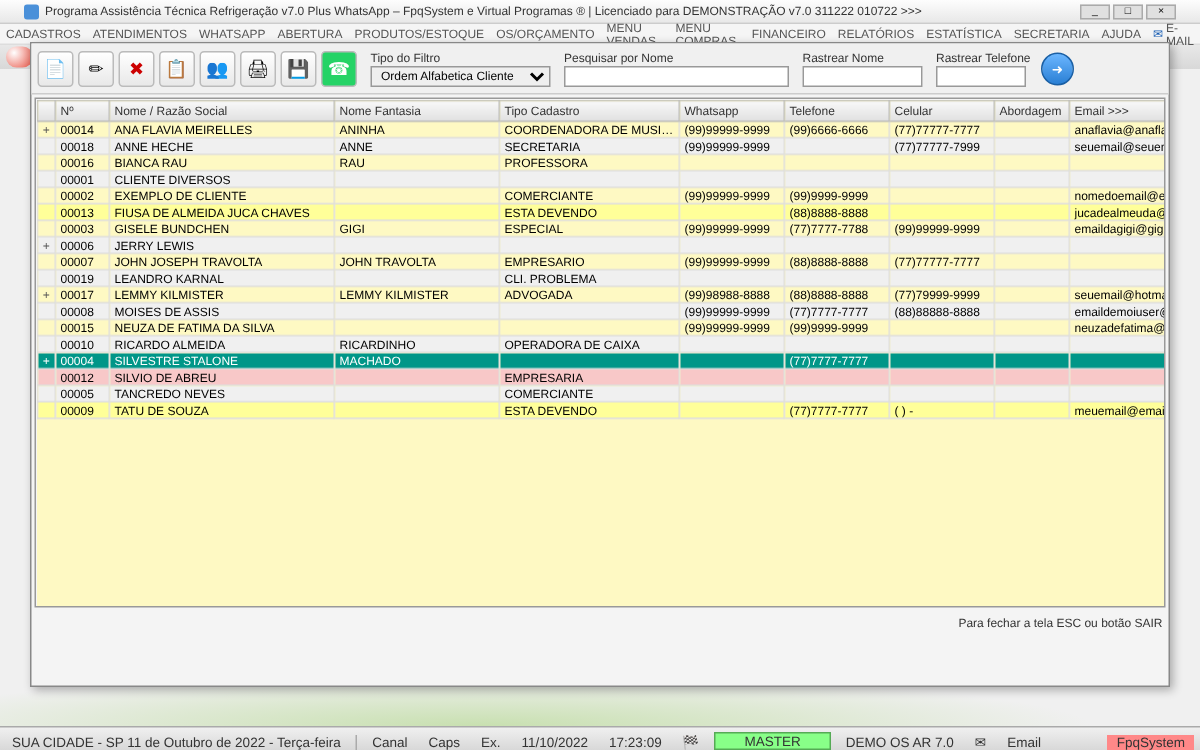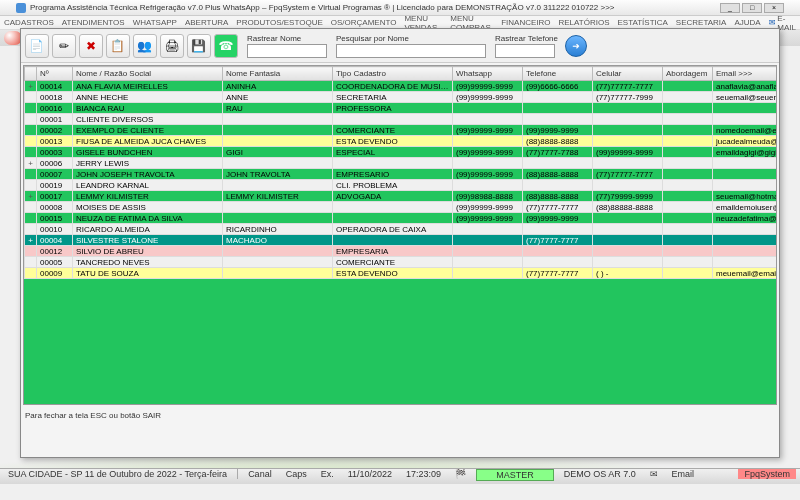--- a/index.html
+++ b/index.html
@@ -19,31 +19,31 @@
 .modal-title{height:16px;background:linear-gradient(#7aa8d8,#5d8fc8);display:flex;align-items:center;padding:0 4px;color:#fff;font-size:9px}
 .modal-title .closebtn{margin-left:auto;width:20px;height:12px;background:#d44;border-radius:2px;text-align:center;color:#fff;line-height:12px;cursor:pointer}
 .modal-toolbar{height:34px;background:#f0f0f0;display:flex;align-items:center;padding:2px 4px;gap:3px;border-bottom:1px solid #ccc}
 .modal-toolbar .tbtn{width:24px;height:24px;border:1px solid #bbb;border-radius:3px;background:linear-gradient(#fff,#e8e8e8);display:flex;align-items:center;justify-content:center;cursor:pointer;font-size:12px}
 .filter-group{display:flex;flex-direction:column;margin-left:6px;gap:1px}
 .filter-group label{font-size:8px;color:#333}
 .filter-group select,.filter-group input{height:14px;font-size:8px;border:1px solid #999;padding:0 2px}
 .filter-group select{width:120px}
 .filter-group input{width:150px}
 .go-btn{width:22px;height:22px;border-radius:11px;background:linear-gradient(#6bb6ff,#2a7fd4);border:1px solid #1a5fa4;display:flex;align-items:center;justify-content:center;color:#fff;cursor:pointer;margin-left:4px}
-.grid-wrap{height:340px;overflow:auto;background:#22c55e;border:1px solid #999;margin:2px}
+.grid-wrap{height:340px;overflow:auto;background:#fef9c3;border:1px solid #999;margin:2px}
 table{width:100%;border-collapse:collapse;table-layout:fixed}
 th{background:linear-gradient(#f8f8f8,#e0e0e0);border:1px solid #bbb;padding:1px 3px;text-align:left;font-weight:normal;font-size:8px;color:#333;height:14px;overflow:hidden;white-space:nowrap}
 td{border:1px solid #ddd;padding:0 3px;font-size:8px;height:11px;overflow:hidden;white-space:nowrap;text-overflow:ellipsis}
 tr.alt td{background:#f0f0f0}
 tr.yellow td{background:#ffff99}
 tr.teal td{background:#009688;color:#fff}
 tr.pink td{background:#f8c8c8}
 .expand{width:10px;text-align:center;cursor:pointer;color:#555}
-.footer-hint{text-align:left;font-size:8px;color:#333;padding:4px}
-.statusbar{position:absolute;bottom:16px;left:0;right:0;height:16px;background:linear-gradient(#f0f0f0,#d8d8d8);border-top:1px solid #aaa;display:flex;align-items:flex-start;padding:0 4px;gap:6px;font-size:8px;color:#333}
+.footer-hint{text-align:right;font-size:8px;color:#333;padding:4px}
+.statusbar{position:absolute;bottom:0;left:0;right:0;height:16px;background:linear-gradient(#f0f0f0,#d8d8d8);border-top:1px solid #aaa;display:flex;align-items:flex-end;padding:0 4px;gap:6px;font-size:8px;color:#333}
 .statusbar .sep{width:1px;height:10px;background:#aaa}
 .statusbar .cell{padding:0 4px}
 .statusbar .master{background:#8f8;border:1px solid #5a5;padding:0 19px}
 .statusbar .fpq{margin-left:auto;background:#f88;padding:0 6px}
 .bg-deco{position:absolute;bottom:16px;left:0;right:0;height:40px;background:radial-gradient(ellipse at 40% 100%,#c8e0b0 0%,transparent 60%)}
 </style>
 </head>
 <body>
 
 <div class="titlebar">
@@ -104,26 +104,30 @@
   <div class="modal-toolbar">
     <div class="tbtn">📄</div>
     <div class="tbtn">✏</div>
     <div class="tbtn" style="color:#c00">✖</div>
     <div class="tbtn">📋</div>
     <div class="tbtn">👥</div>
     <div class="tbtn">🖨</div>
     <div class="tbtn">💾</div>
     <div class="tbtn" style="background:#25d366;color:#fff">☎</div>
     <div class="filter-group">
-      <label>Rastrear Nome</label>
-      <input style="width: 80px;">
+      <label>Tipo do Filtro</label>
+      <select><option>Ordem Alfabetica Cliente</option></select>
     </div>
     <div class="filter-group">
       <label>Pesquisar por Nome</label>
       <input style="">
+    </div>
+    <div class="filter-group">
+      <label>Rastrear Nome</label>
+      <input style="width: 80px;">
     </div>
     <div class="filter-group">
       <label>Rastrear Telefone</label>
       <input style="width: 60px;">
     </div>
     <div class="go-btn">➜</div>
   </div>
   <div class="grid-wrap">
     <table id="grid">
         <colgroup>

